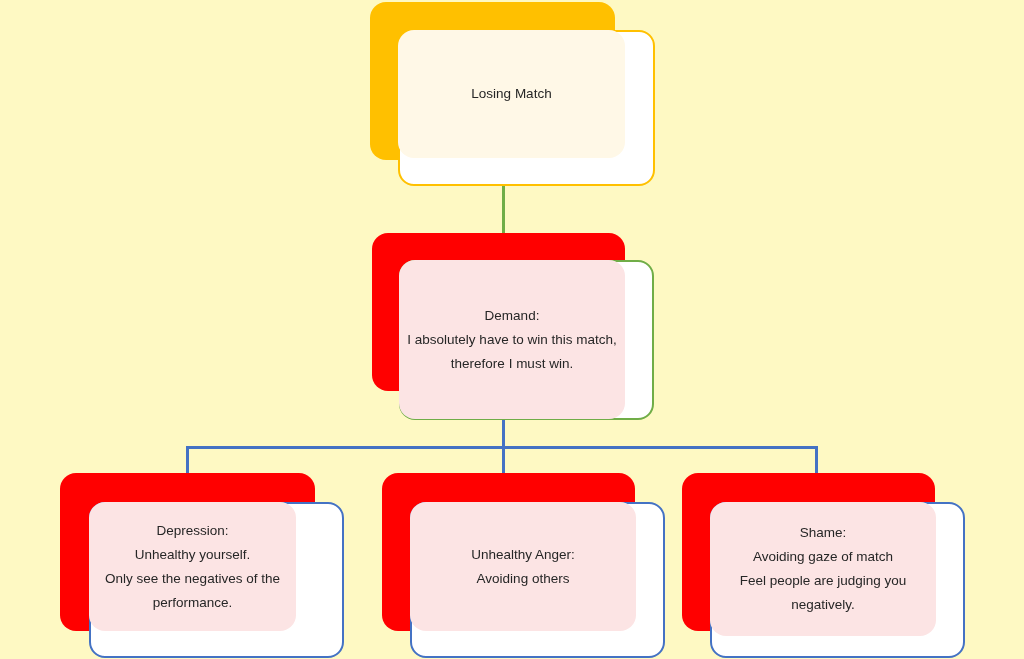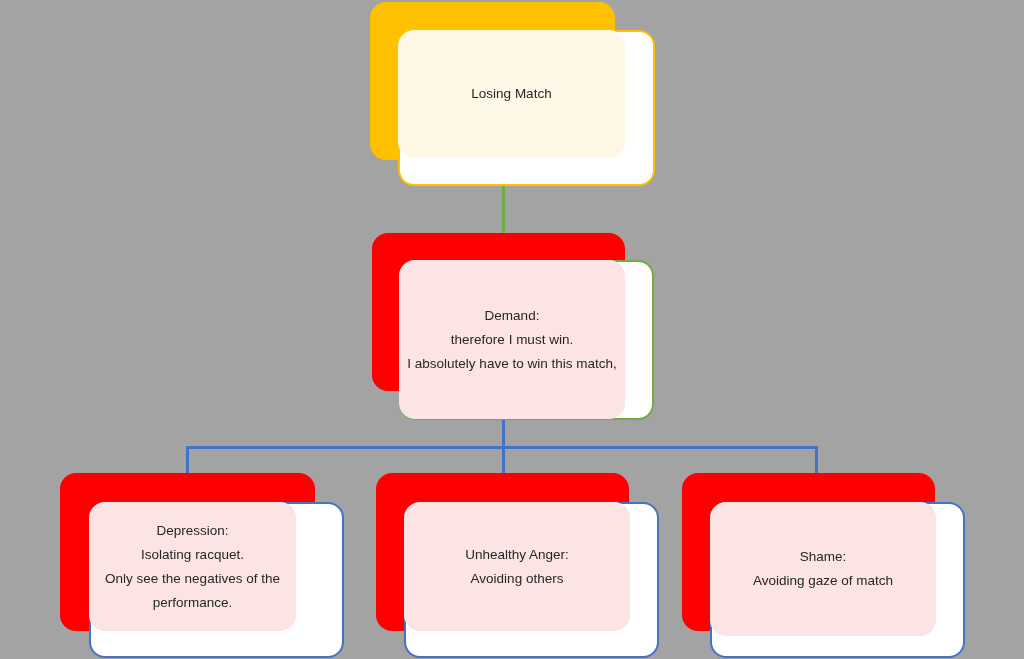--- a/index.html
+++ b/index.html
@@ -9,21 +9,21 @@
     width: 1024px;
     height: 659px;
     background: #000000;
     overflow: hidden;
   }
 
   #canvas {
     position: relative;
     width: 1024px;
     height: 659px;
-    background: #a3a3a3;
+    background: #fef9c3;
     font-family: "Liberation Sans", sans-serif;
   }
 
   
   .conn {
     position: absolute;
   }
   .conn-v-green {
     width: 3px;
     background: #70AD47;
@@ -114,55 +114,56 @@
   </div>
 
   <div class="node" style="left:0; top:0; width:1024px; height:430px;">
 
     <div class="slab slab-red" style="left:372px; top:233px; width:253px; height:158px;"></div>
 
     <div class="card card-green" style="left:399px; top:260px; width:255px; height:160px;"></div>
 
     <div class="panel panel-pink" style="left:399px; top:260px; width:226px; height:159px;">
       <span class="line">Demand:</span>
+      <span class="line">I absolutely have to win this match,</span>
       <span class="line">therefore I must win.</span>
-      <span class="line">I absolutely have to win this match,</span>
     </div>
   </div>
 
   <div class="node" style="left:0; top:0; width:1024px; height:659px;">
 
     <div class="slab slab-red" style="left:60px; top:473px; width:255px; height:158px;"></div>
 
     <div class="card card-blue" style="left:89px; top:502px; width:255px; height:156px;"></div>
 
     <div class="panel panel-pink" style="left:89px; top:502px; width:207px; height:129px;">
       <span class="line">Depression:</span>
-      <span class="line">Isolating racquet.</span>
+      <span class="line">Unhealthy yourself.</span>
       <span class="line wrap">Only see the negatives of the performance.</span>
     </div>
   </div>
 
-  <div class="node" style="left:4px; top:0; width:836px; height:659px;">
+  <div class="node" style="left:10px; top:0; width:836px; height:659px;">
 
     <div class="slab slab-red" style="left:372px; top:473px; width:253px; height:158px;"></div>
 
     <div class="card card-blue" style="left:400px; top:502px; width:255px; height:156px;"></div>
 
     <div class="panel panel-pink" style="left:400px; top:502px; width:226px; height:129px;">
       <span class="line">Unhealthy Anger:</span>
       <span class="line">Avoiding others</span>
     </div>
   </div>
 
   <div class="node" style="left:0; top:0; width:1024px; height:659px;">
 
     <div class="slab slab-red" style="left:682px; top:473px; width:253px; height:158px;"></div>
 
     <div class="card card-blue" style="left:710px; top:502px; width:255px; height:156px;"></div>
 
     <div class="panel panel-pink" style="left:710px; top:502px; width:226px; height:134px;">
       <span class="line">Shame:</span>
       <span class="line">Avoiding gaze of match</span>
+      <span class="line wrap">Feel people are judging you negatively.</span>
     </div>
   </div>
 
 </div>
 
 </body></html>

